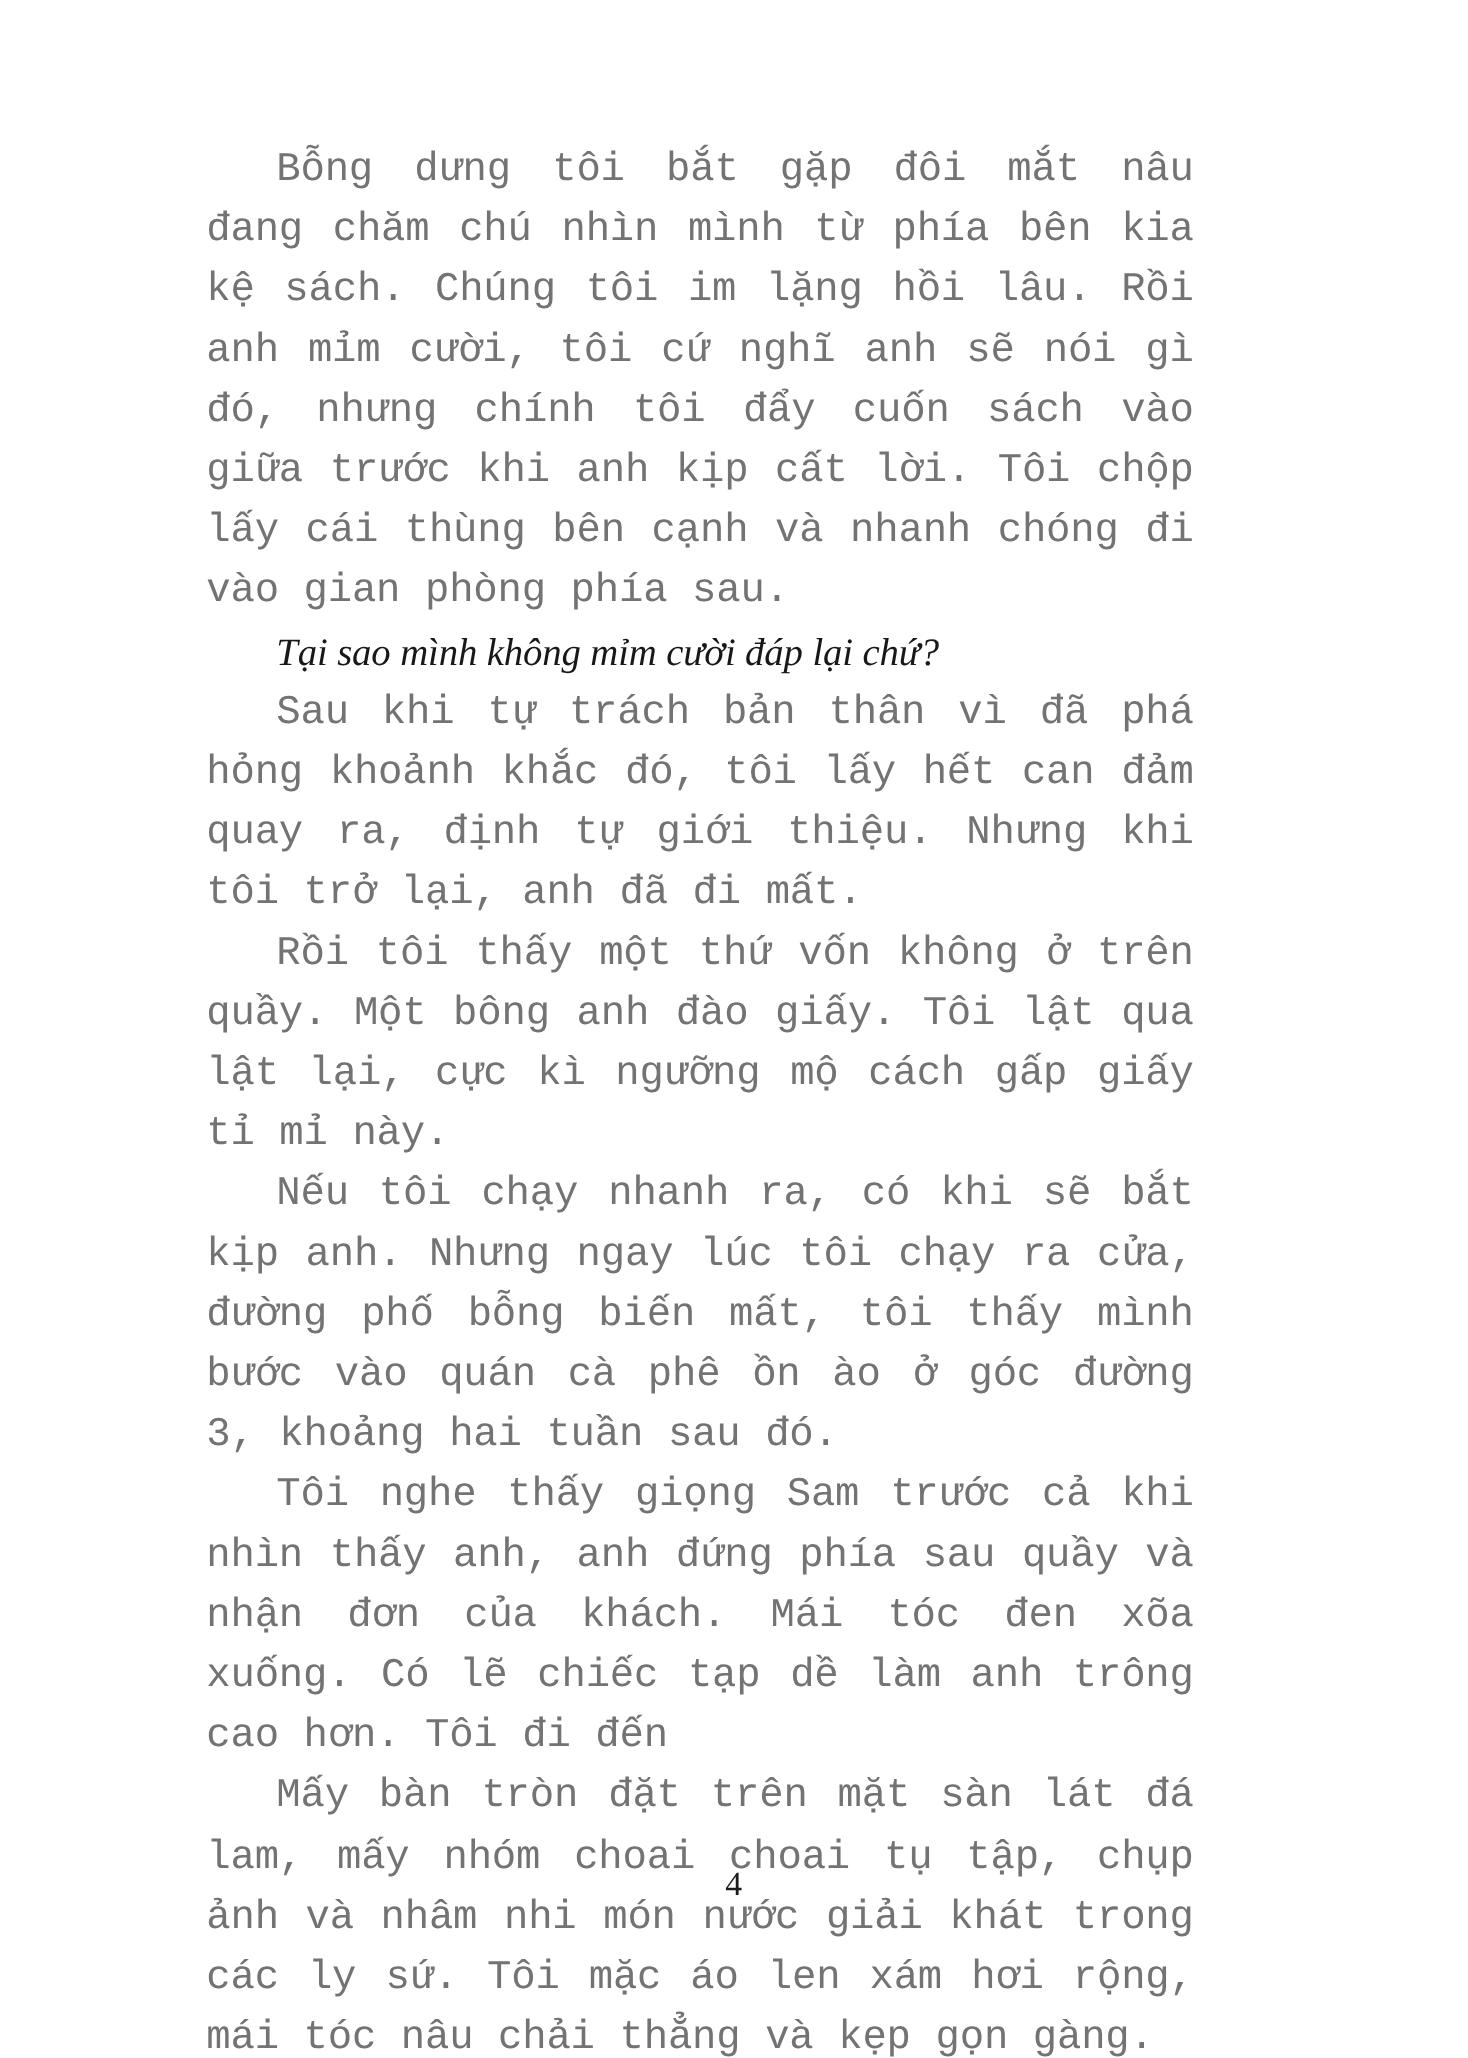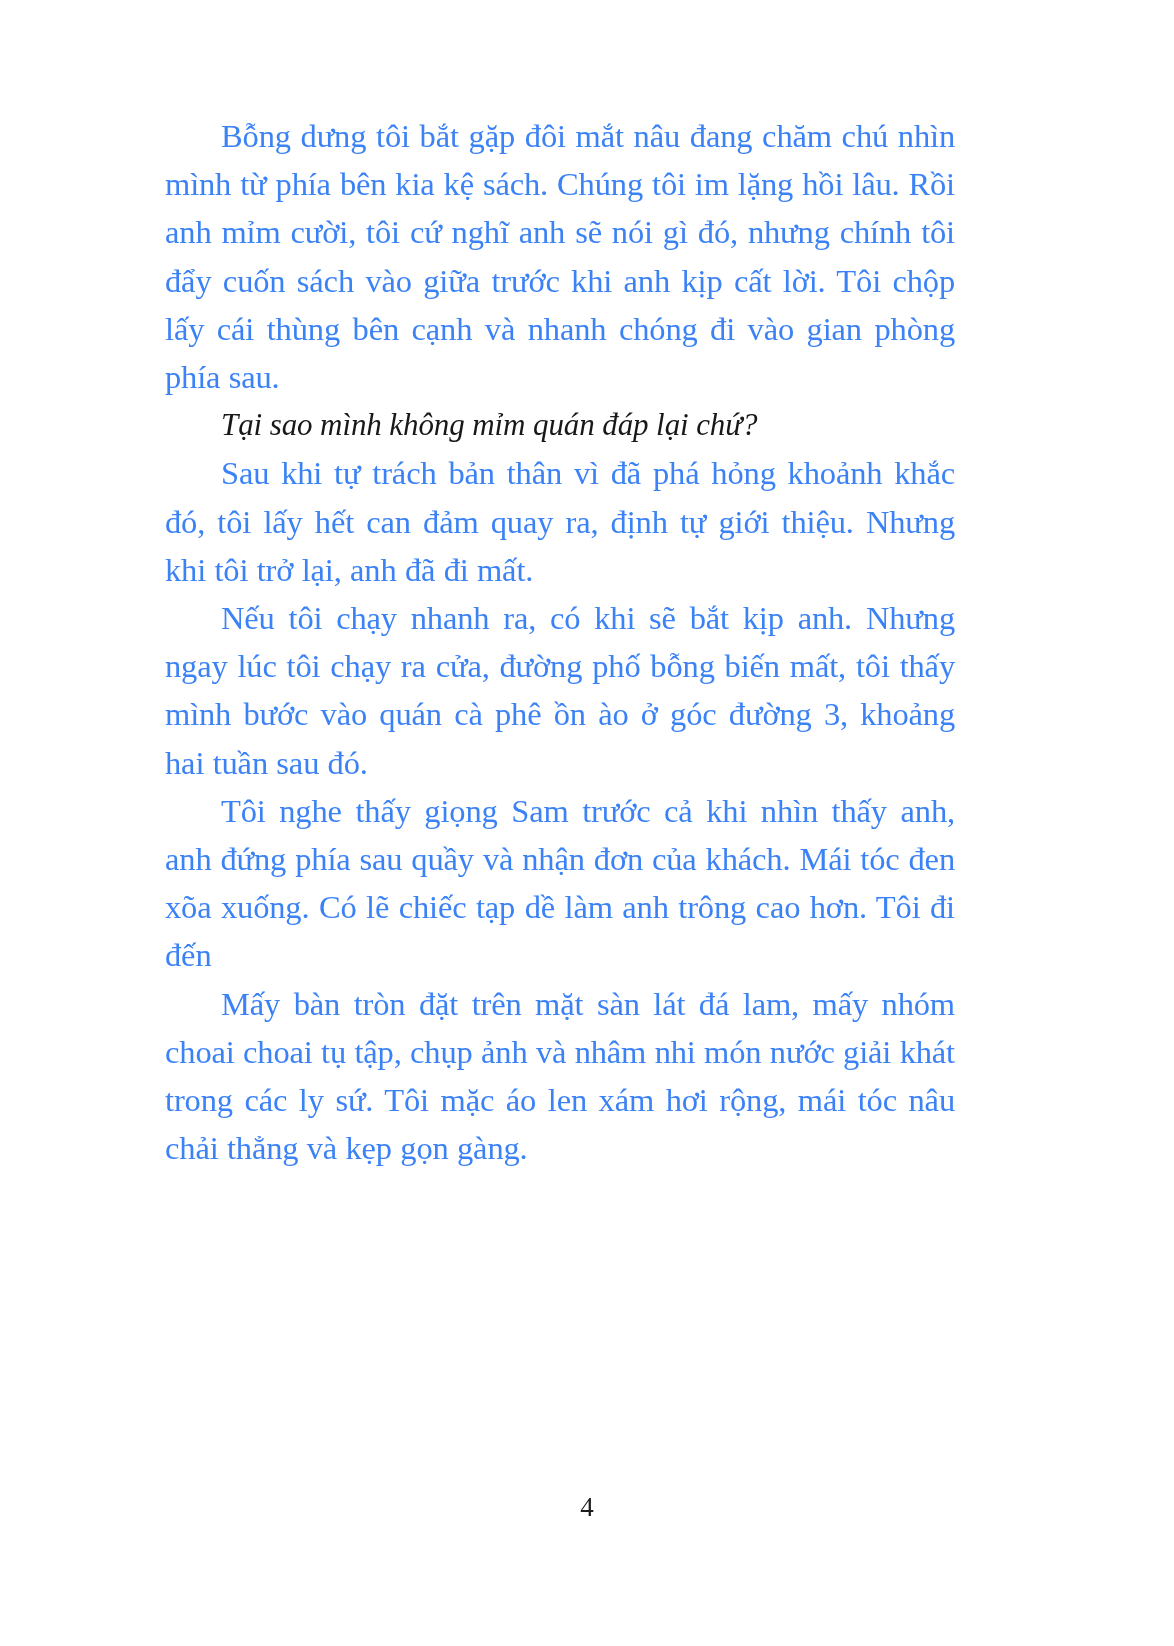--- a/index.html
+++ b/index.html
@@ -16,24 +16,24 @@
     overflow: hidden;
   }
   .text-block {
     position: absolute;
     left: 165px;
     top: 112px;
     width: 790px;
   }
   p.body-para {
     margin: 0;
-    font-family: Liberation Serif, serif;
+    font-family: Liberation Mono, monospace;
     font-size: 32.5px;
     line-height: 48.2px;
-    color: #3b82f6;
+    color: #737373;
     text-align: justify;
     text-justify: inter-word;
     text-indent: 56px;
     letter-spacing: -0.15px;
     word-spacing: 0.4px;
     -webkit-font-smoothing: antialiased;
   }
   p.body-para.last-line-left {
     text-align-last: left;
   }
@@ -61,24 +61,25 @@
 </style>
 </head>
 <body>
 
 <div class="page">
 
   <div class="text-block">
 
     <p class="body-para">Bỗng dưng tôi bắt gặp đôi mắt nâu đang chăm chú nhìn mình từ phía bên kia kệ sách. Chúng tôi im lặng hồi lâu. Rồi anh mỉm cười, tôi cứ nghĩ anh sẽ nói gì đó, nhưng chính tôi đẩy cuốn sách vào giữa trước khi anh kịp cất lời. Tôi chộp lấy cái thùng bên cạnh và nhanh chóng đi vào gian phòng phía sau.</p>
 
-    <p class="thought">Tại sao mình không mỉm quán đáp lại chứ?</p>
+    <p class="thought">Tại sao mình không mỉm cười đáp lại chứ?</p>
 
     <p class="body-para last-line-left">Sau khi tự trách bản thân vì đã phá hỏng khoảnh khắc đó, tôi lấy hết can đảm quay ra, định tự giới thiệu. Nhưng khi tôi trở lại, anh đã đi mất.</p>
 
+    <p class="body-para last-line-left">Rồi tôi thấy một thứ vốn không ở trên quầy. Một bông anh đào giấy. Tôi lật qua lật lại, cực kì ngưỡng mộ cách gấp giấy tỉ mỉ này.</p>
 
 
     <p class="body-para last-line-left">Nếu tôi chạy nhanh ra, có khi sẽ bắt kịp anh. Nhưng ngay lúc tôi chạy ra cửa, đường phố bỗng biến mất, tôi thấy mình bước vào quán cà phê ồn ào ở góc đường 3, khoảng hai tuần sau đó.</p>
 
     <p class="body-para">Tôi nghe thấy giọng Sam trước cả khi nhìn thấy anh, anh đứng phía sau quầy và nhận đơn của khách. Mái tóc đen xõa xuống. Có lẽ chiếc tạp dề làm anh trông cao hơn. Tôi đi đến</p>
 
     <p class="body-para last-line-left">Mấy bàn tròn đặt trên mặt sàn lát đá lam, mấy nhóm choai choai tụ tập, chụp ảnh và nhâm nhi món nước giải khát trong các ly sứ. Tôi mặc áo len xám hơi rộng, mái tóc nâu chải thẳng và kẹp gọn gàng.</p>
 
   </div>
 

